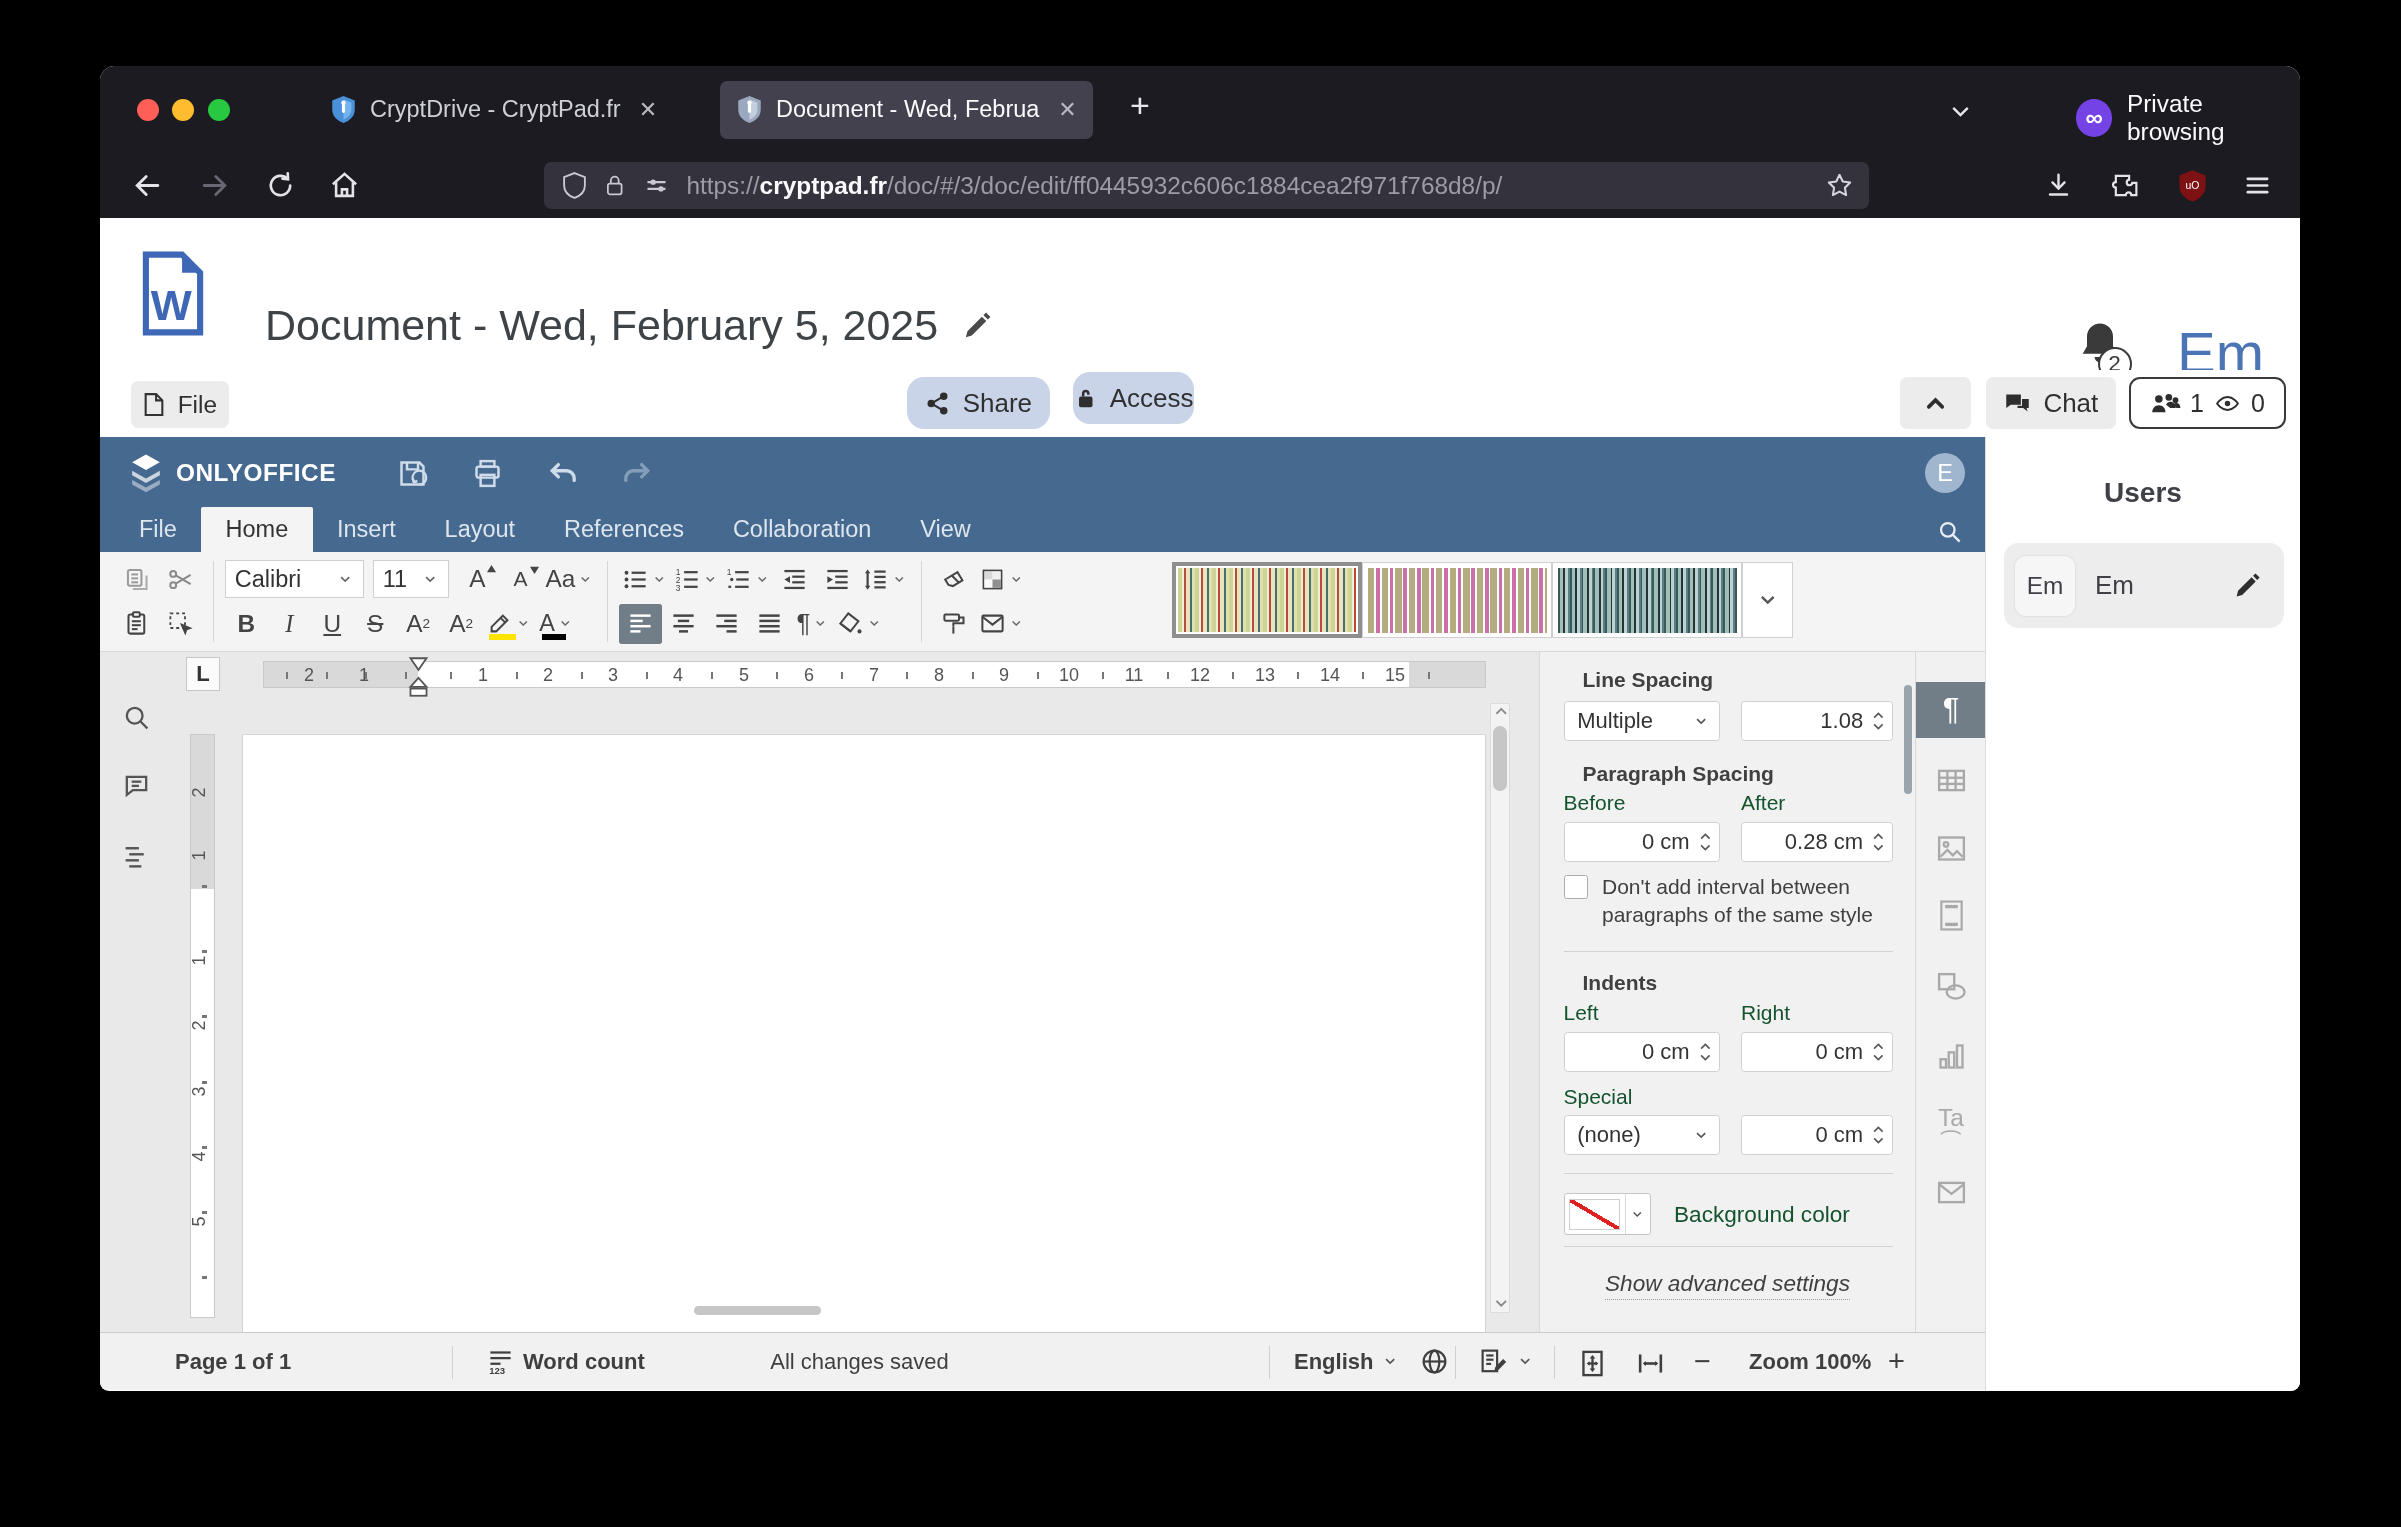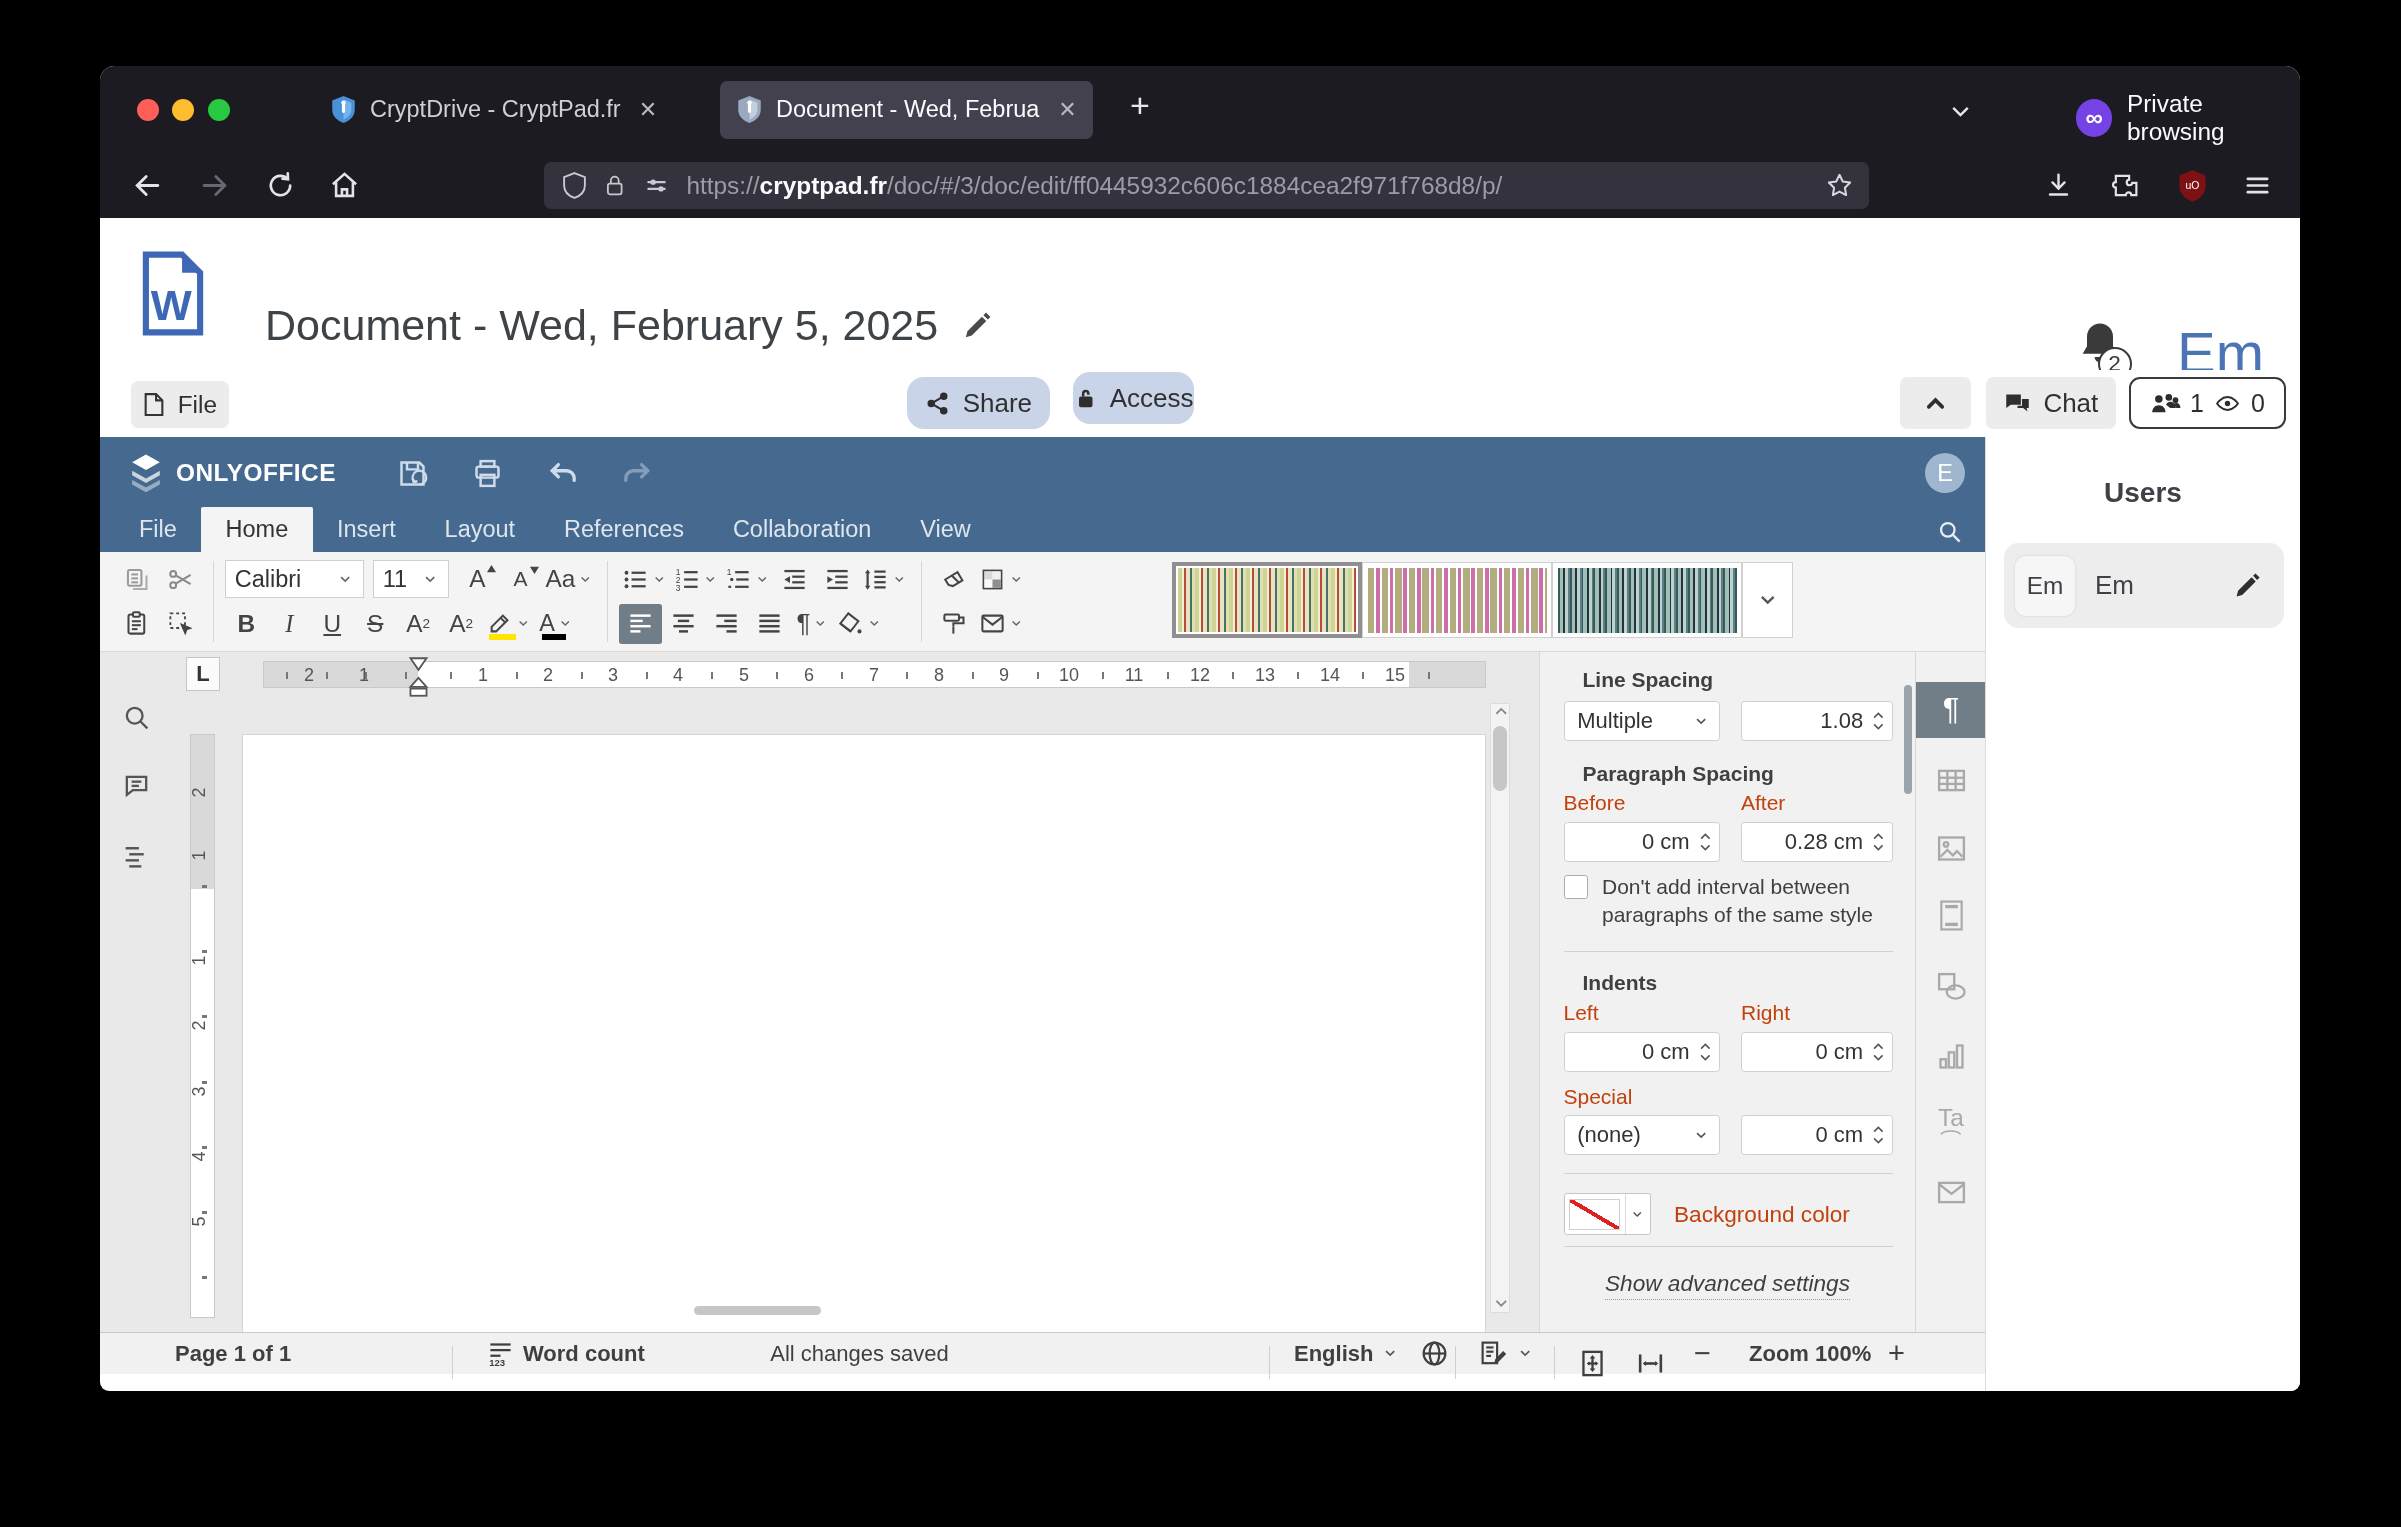--- a/index.html
+++ b/index.html
@@ -104,42 +104,42 @@
   .page{position:absolute;left:142px;top:35px;width:1244px;bottom:-18px;background:#fff;border:0.9px solid #d5d5d5;}
   .side-tools{position:absolute;left:22px;top:3.6px;display:flex;flex-direction:column;gap:40px;color:#555;}
   .vscroll{position:absolute;right:29px;top:3.6px;bottom:5.4px;width:20px;background:#f3f3f3;border:0.9px solid #dcdcdc;}
   .vthumb{position:absolute;left:1.8px;top:22px;width:14.5px;height:65px;background:#cactusa;background:#c6c6c6;border-radius:7.2px;}
   .hscroll{position:absolute;left:142px;right:54px;bottom:0;height:14.5px;}
   .hthumb{position:absolute;left:452px;top:2.7px;width:127px;height:9px;background:#c6c6c6;border-radius:4.5px;}
 
   
   .panel{position:relative;width:376px;height:100%;background:#f1f1f1;border-left:0.9px solid #d8d8d8;font-size:21px;color:#404040;}
   .plabel{position:absolute;left:23.5px;font-weight:bold;margin-left:19px;}
-  .psub{position:absolute;font-size:21px;color:#c2410c;}
+  .psub{position:absolute;font-size:21px;color:#14532d;}
   .dd,.spin{position:absolute;height:40px;background:#fff;border:0.9px solid #cfcfcf;border-radius:3.6px;display:flex;align-items:center;font-size:22px;color:#333;}
   .dd{justify-content:space-between;padding:0 9px 0 12.7px;}
   .spin{justify-content:flex-end;padding-right:7.2px;}
   .spin .arrows{display:flex;flex-direction:column;margin-left:9px;color:#555;gap:1.8px;}
   .pdivider{position:absolute;left:23.5px;width:329px;height:0.9px;background:#d2d2d2;}
   .cbox{position:absolute;left:23.5px;width:24.4px;height:24.4px;background:#fff;border:0.9px solid #ababab;border-radius:2.7px;}
   .cb-label{position:absolute;left:62px;width:282px;line-height:28px;}
   .swatch{position:absolute;left:23.5px;width:87px;height:42px;background:#fff;border:0.9px solid #c6c6c6;border-radius:2.7px;display:flex;}
   .swatch .nc{flex:1;margin:4.5px;border:0.9px solid #cfcfcf;background:linear-gradient(to top right,transparent 46%,#e02020 46%,#e02020 54%,transparent 54%);}
   .swatch .dd2{width:25px;border-left:0.9px solid #dadada;display:flex;align-items:center;justify-content:center;color:#555;}
   .adv-link{position:absolute;left:0;width:100%;text-align:center;font-size:22.6px;color:#3f3f3f;}
   .adv-link span{border-bottom:1.8px dotted #9a9a9a;padding-bottom:2.7px;font-style:italic;}
   .pscroll{position:absolute;right:2.7px;top:33px;width:8.1px;height:109px;background:#9aa4ad;border-radius:4.5px;}
 
   
   .strip{position:relative;width:70px;height:100%;background:#f1f1f1;border-left:0.9px solid #d8d8d8;}
   .strip .sitem{position:absolute;left:0;width:70px;height:56px;display:flex;align-items:center;justify-content:center;color:#a9a9a9;}
   .strip .sitem.on{background:#717d87;color:#fff;font-size:31px;}
 
   
-  .statusbar{position:relative;height:42px;background:#f1f1f1;border-top:0.9px solid #c9c9c9;font-size:22px;color:#3f3f3f;}
+  .statusbar{position:relative;height:58px;background:#f1f1f1;border-top:0.9px solid #c9c9c9;font-size:22px;color:#3f3f3f;}
   .sb{position:absolute;top:0;height:100%;display:flex;align-items:center;gap:9px;}
   .sb b{font-weight:bold;}
   .sdiv{position:absolute;top:12.7px;width:0.9px;height:33px;background:#d0d0d0;}
 
   
   .users-title{position:absolute;top:40px;width:100%;text-align:center;font-size:28px;font-weight:bold;color:#3f4147;}
   .user-card{position:absolute;left:18px;top:106px;width:280px;height:85px;background:#ededed;border-radius:14.5px;display:flex;align-items:center;}
   .u-avatar{width:60px;height:60px;margin-left:11px;background:#f6f6f6;border-radius:11px;display:flex;align-items:center;justify-content:center;font-size:24.4px;color:#3f4147;box-shadow:0 0 2.7px rgba(0,0,0,.12);}
   .u-name{margin-left:20px;font-size:26px;color:#3f4147;flex:1;}
   .u-edit{margin-right:22px;color:#2e2e2e;}

